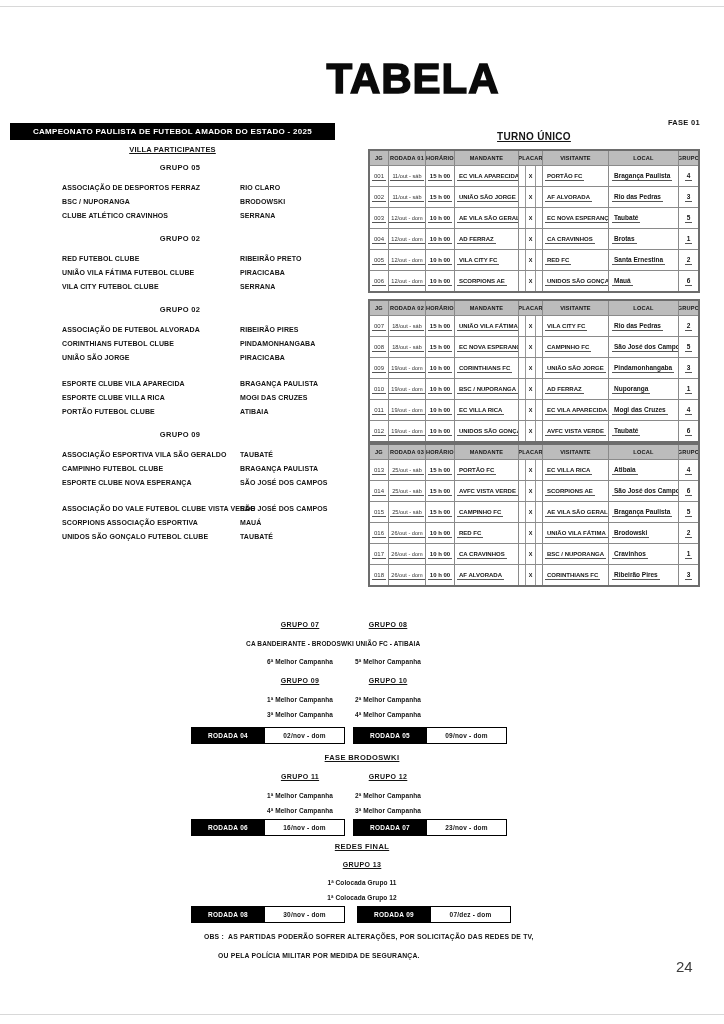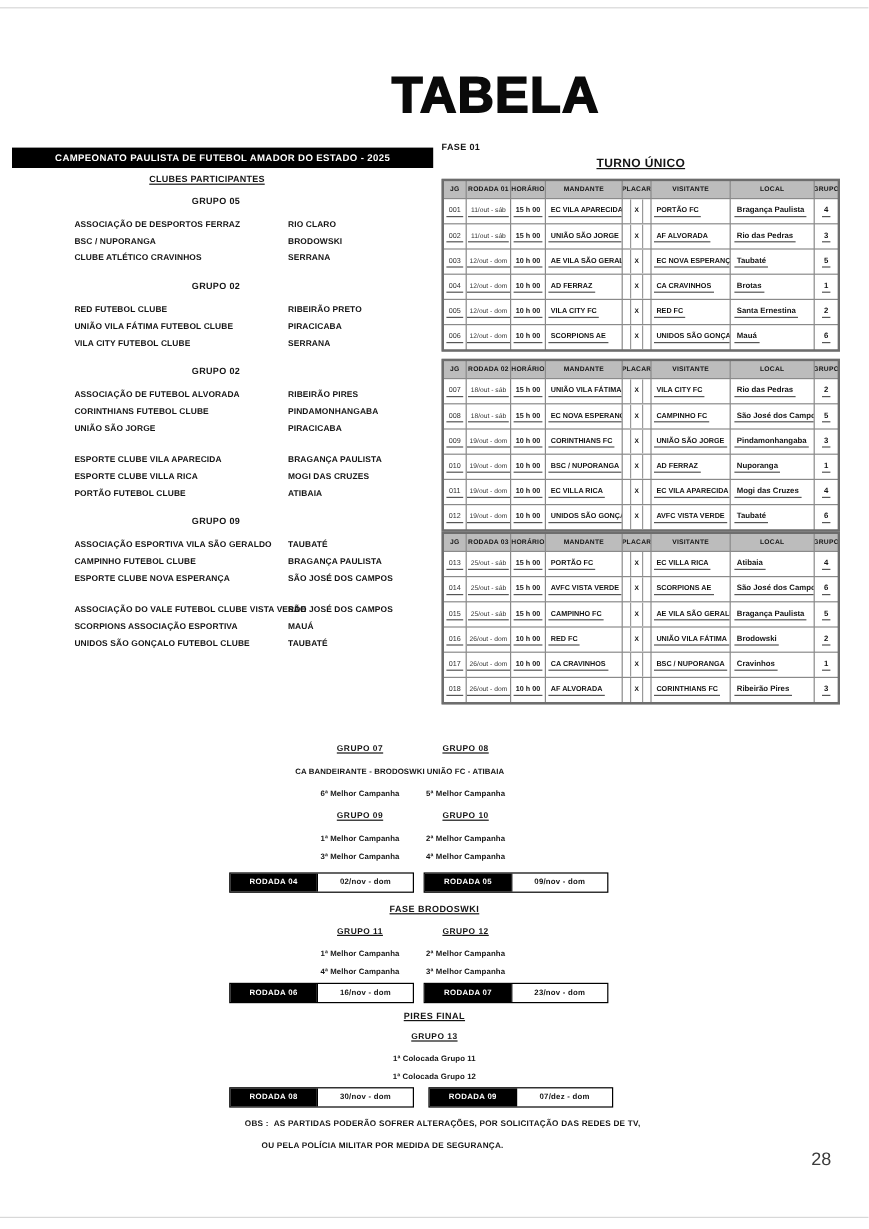--- a/index.html
+++ b/index.html
@@ -10,35 +10,35 @@
   .edge{position:absolute;left:0;right:0;height:1px;background:#d8d8d8;}
   .edge.top{top:6px;}
   .edge.bottom{top:1014px;}
 
   
   .doc-title{position:absolute;top:44px;left:0;width:724px;margin:11px;text-align:center;
              font-size:42px;font-weight:bold;letter-spacing:1px;color:#0a0a0a;padding-left:40px;
              -webkit-text-stroke:1.5px #0a0a0a;}
 
   
-  .banner{position:absolute;left:10px;top:123px;width:351px;height:17px;background:#000;
+  .banner{position:absolute;left:10px;top:123px;width:325px;height:17px;background:#000;
           color:#fff;font-size:8px;font-weight:bold;letter-spacing:.3px;
           display:flex;align-items:center;justify-content:center;white-space:nowrap;}
   .clubs-subtitle{position:absolute;left:10px;top:145px;width:325px;text-align:center;
           font-size:7.5px;font-weight:bold;text-decoration:underline;letter-spacing:.2px;}
   .clubs-groups{position:absolute;left:10px;top:163px;width:340px;}
   .club-group{margin-bottom:12px;}
   .group-title{height:10px;margin-bottom:7px;text-align:center;font-size:7.5px;font-weight:bold;letter-spacing:.3px;}
   .club-row{height:14px;display:flex;align-items:center;padding-left:52px;}
   .club-name{width:178px;font-size:7px;font-weight:bold;letter-spacing:.1px;white-space:nowrap;}
   .club-city{font-size:7px;font-weight:bold;letter-spacing:.1px;white-space:nowrap;}
 
   
   .right-panel{position:absolute;left:368px;top:114px;width:332px;height:475px;}
-  .fase-title{position:absolute;top:4px;left:0;width:332px;text-align:left;
+  .fase-title{position:absolute;top:4px;left:0;width:332px;text-align:right;
               font-size:7.5px;font-weight:bold;letter-spacing:.3px;}
   .turno{position:absolute;top:17px;left:0;width:332px;text-align:center;
          font-size:10px;font-weight:bold;text-decoration:underline;letter-spacing:.3px;}
   .match-table{position:absolute;left:0;width:332px;background:#8a8a8a;border:2px solid #6d6d6d;
                box-sizing:border-box;display:flex;flex-direction:column;gap:1px;}
   .trow{display:grid;grid-template-columns:18px 36px 28px 63px 23px 65px 69px 1fr;gap:1px;height:20px;}
   .trow.head{height:14px;}
   .cell{background:#fff;display:flex;align-items:center;overflow:hidden;white-space:nowrap;}
   .hcell{background:#bcbcbc;justify-content:center;font-size:5.6px;font-weight:bold;letter-spacing:.2px;}
   .u{border-bottom:1px solid #555;padding:0 2px;line-height:8px;}
@@ -78,21 +78,21 @@
 </head>
 <body>
 
 <div class="page">
   <div class="edge top"></div>
   <div class="edge bottom"></div>
 
   <h1 class="doc-title">TABELA</h1>
 
   <div class="banner">CAMPEONATO PAULISTA DE FUTEBOL AMADOR DO ESTADO - 2025</div>
-  <div class="clubs-subtitle">CLUBES PARTICIPANTES</div>
+  <div class="clubs-subtitle">VILLA PARTICIPANTES</div>
   <div class="clubs-groups">
       <div class="club-group">
         <div class="group-title">GRUPO 05</div>
         <div class="club-row">
           <span class="club-name">ASSOCIAÇÃO DE DESPORTOS FERRAZ</span>
           <span class="club-city">RIO CLARO</span>
         </div>
         <div class="club-row">
           <span class="club-name">BSC / NUPORANGA</span>
           <span class="club-city">BRODOWSKI</span>
@@ -753,33 +753,33 @@
       <div class="entry colA" style="top: 807px;">4ª Melhor Campanha</div>
       <div class="entry colB" style="top: 807px;">3ª Melhor Campanha</div>
       <div class="rodada-bar" style="left: 191px; top: 819px;">
         <div class="rb-black">RODADA 06</div>
         <div class="rb-white">16/nov - dom</div>
       </div>
       <div class="rodada-bar" style="left: 353px; top: 819px;">
         <div class="rb-black">RODADA 07</div>
         <div class="rb-white">23/nov - dom</div>
       </div>
-      <div class="phase-title ctr" style="top: 842px;">PIRES  FINAL</div>
+      <div class="phase-title ctr" style="top: 842px;">REDES  FINAL</div>
       <div class="group-head ctr" style="top: 861px;">GRUPO 13</div>
       <div class="entry ctr" style="top: 879px;">1ª Colocada Grupo 11</div>
       <div class="entry ctr" style="top: 894px;">1ª Colocada Grupo 12</div>
       <div class="rodada-bar" style="left: 191px; top: 906px;">
         <div class="rb-black">RODADA 08</div>
         <div class="rb-white">30/nov - dom</div>
       </div>
       <div class="rodada-bar" style="left: 357px; top: 906px;">
         <div class="rb-black">RODADA 09</div>
         <div class="rb-white">07/dez - dom</div>
       </div>
     </div>
 
   <div class="obs">
     <div class="obs-line1"><span>OBS :</span>&nbsp;&nbsp;<span>AS PARTIDAS PODERÃO SOFRER ALTERAÇÕES, POR SOLICITAÇÃO DAS REDES DE TV,</span></div>
     <div class="obs-line2">OU PELA POLÍCIA MILITAR POR MEDIDA DE SEGURANÇA.</div>
   </div>
 
-  <div class="pagenum">28</div>
+  <div class="pagenum">24</div>
 </div>
 
 </body></html>

